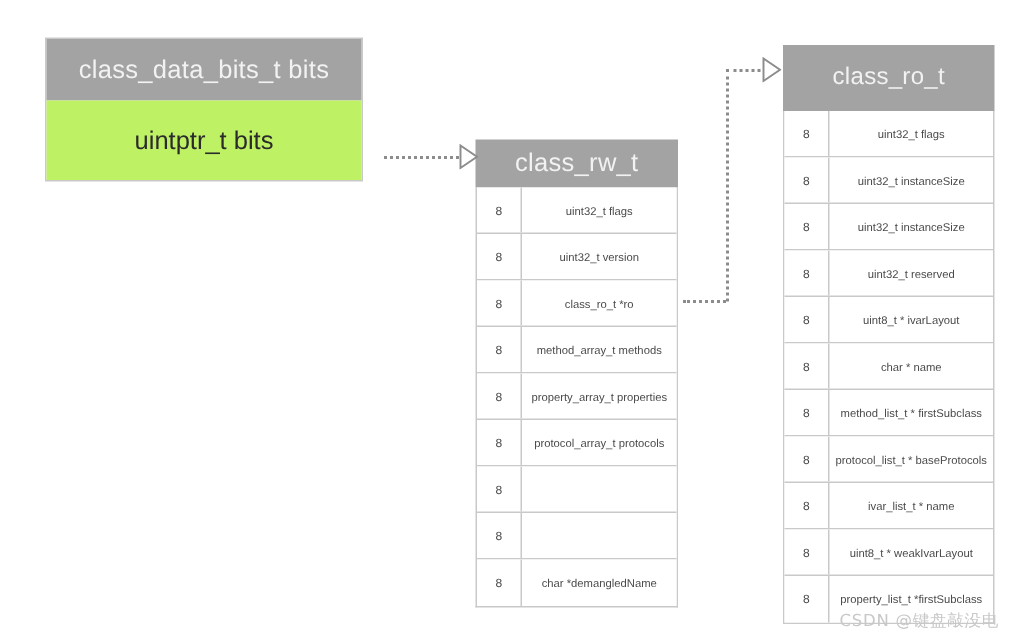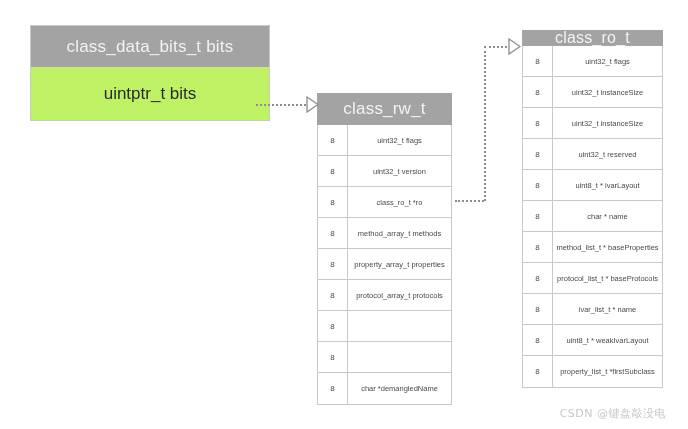--- a/index.html
+++ b/index.html
@@ -35,21 +35,21 @@
     overflow: hidden;
     display: flex;
     align-items: center;
     justify-content: center;
   }
 
   
   #box-bits {
     left: 30px;
     top: 25px;
-    width: 240px;
+    width: 212px;
     height: 96px;
     border: 1px solid #c9c9c9;
   }
   #box-bits .struct-header {
     height: 41px;
     font-size: 17px;
   }
   #box-bits .bits-body {
     height: 53px;
     display: flex;
@@ -71,21 +71,21 @@
     font-size: 17px;
   }
 
   
   #box-ro {
     left: 522px;
     top: 30px;
     width: 141px;
   }
   #box-ro .struct-header {
-    height: 16px;
+    height: 44px;
     font-size: 16px;
   }
 
   
   .rows {
     border: 1px solid #c9c9c9;
     border-top: none;
     box-sizing: border-box;
   }
   .row {
@@ -223,21 +223,21 @@
         <div class="row">
           <div class="sz">8</div>
           <div class="nm">uint8_t * ivarLayout</div>
         </div>
         <div class="row">
           <div class="sz">8</div>
           <div class="nm">char * name</div>
         </div>
         <div class="row">
           <div class="sz">8</div>
-          <div class="nm">method_list_t * baseProperties</div>
+          <div class="nm">method_list_t * firstSubclass</div>
         </div>
         <div class="row">
           <div class="sz">8</div>
           <div class="nm">protocol_list_t * baseProtocols</div>
         </div>
         <div class="row">
           <div class="sz">8</div>
           <div class="nm">ivar_list_t * name</div>
         </div>
         <div class="row">

